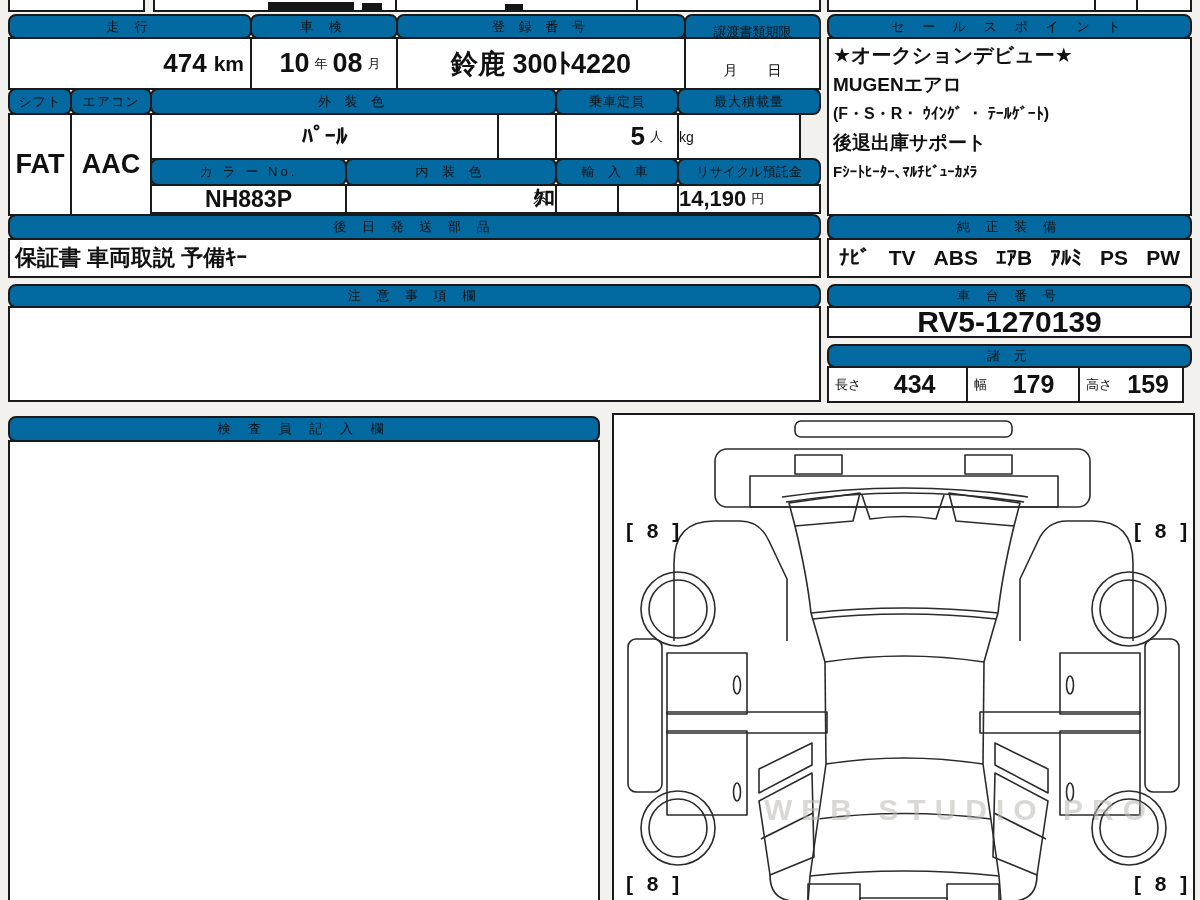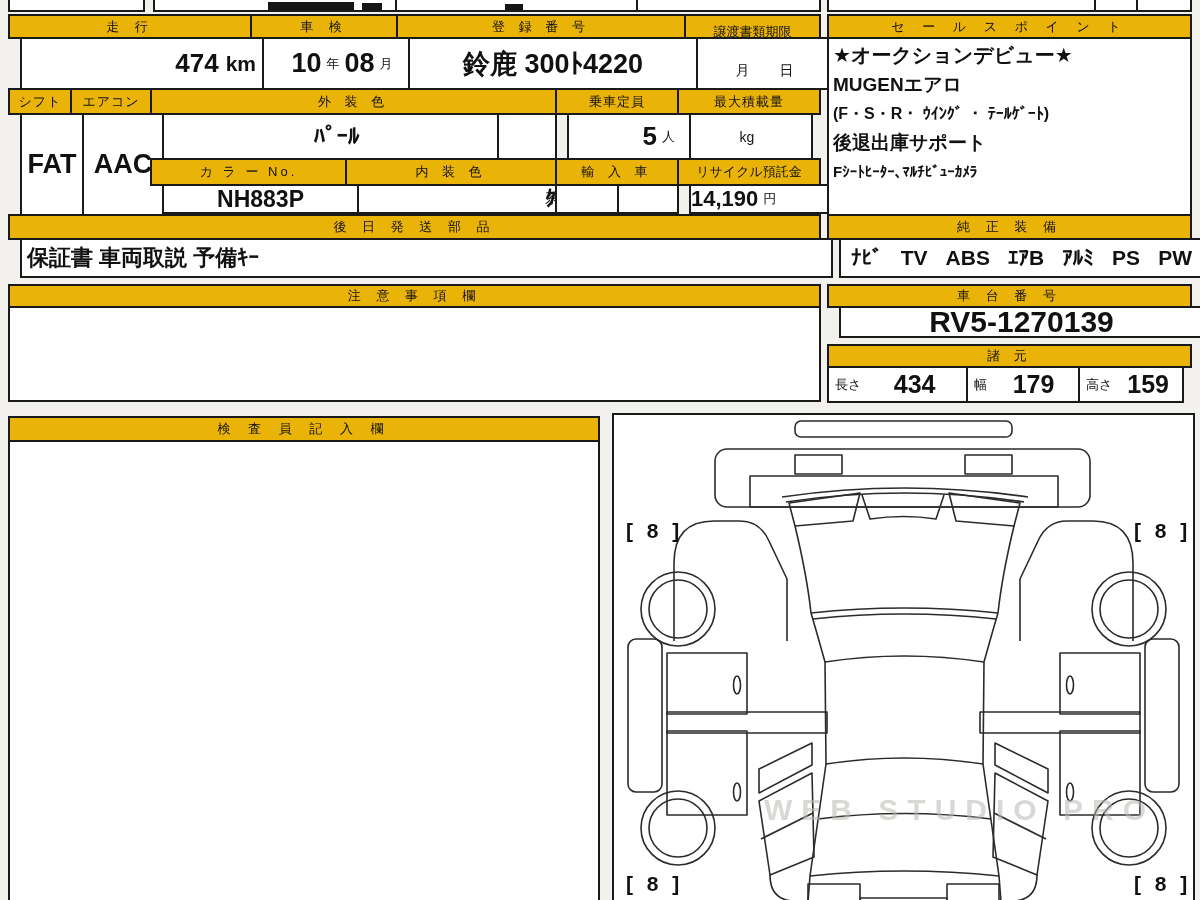--- a/index.html
+++ b/index.html
@@ -1,21 +1,21 @@
 <!DOCTYPE html>
 <html><head>
 <meta charset="utf-8">
 <style>
   html,body{margin:0;padding:0;}
   body{background:#e8e7e4;font-family:"Liberation Sans","DejaVu Sans",sans-serif;}
   .sheet{position:relative;width:1200px;height:900px;background:#f2f1ee;overflow:hidden;color:#111;}
   .cell{position:absolute;box-sizing:border-box;border:2px solid #1a1a1a;background:#fff;}
-  .hdr{background:#eab308;display:flex;align-items:center;justify-content:center;
-       font-size:13px;letter-spacing:1px;white-space:nowrap;overflow:hidden;}
-  .val{display:flex;align-items:center;margin-left:12px;}
+  .hdr{background:#0369a1;display:flex;align-items:center;justify-content:center;
+       font-size:13px;letter-spacing:1px;white-space:nowrap;overflow:hidden;border-radius:8px;}
+  .val{display:flex;align-items:center;}
   .big{font-weight:bold;letter-spacing:0;}
   .frag{position:absolute;box-sizing:border-box;border:2px solid #1a1a1a;border-top:none;background:#fff;}
   .smudge{position:absolute;background:#161616;}
   .unit{font-size:13px;margin-left:5px;}
   .salesline{line-height:29px;white-space:nowrap;overflow:hidden;}
   .dimcell{display:flex;align-items:center;padding:0 6px;gap:8px;}
   .dimlabel{font-size:13px;}
   .dimval{font-size:25px;font-weight:bold;flex:1;text-align:center;}
   .wm{position:absolute;font-size:30px;font-weight:bold;letter-spacing:9px;
       color:rgba(186,184,176,0.55);white-space:nowrap;pointer-events:none;}
@@ -66,21 +66,21 @@
   <div class="cell hdr" style="left:677px;top:88px;width:144px;height:27px;letter-spacing:1px">最大積載量</div>
 
   <div class="cell val big" style="left:8px;top:113px;width:64px;height:103px;justify-content:center;font-size:27px">FAT</div>
   <div class="cell val big" style="left:70px;top:113px;width:82px;height:103px;justify-content:center;font-size:27px">AAC</div>
   <div class="cell val big" style="left:150px;top:113px;width:349px;height:47px;justify-content:center;font-size:23px">ﾊﾟｰﾙ</div>
   <div class="cell" style="left:497px;top:113px;width:60px;height:47px"></div>
   <div class="cell val" style="left:555px;top:113px;width:124px;height:47px;justify-content:flex-end;padding-right:14px">
     <span class="big" style="font-size:26px">5</span>
     <span class="unit">人</span>
   </div>
-  <div class="cell val" style="left:677px;top:113px;width:124px;height:47px;justify-content:center;padding-right:8px;font-size:14px">
+  <div class="cell val" style="left:677px;top:113px;width:124px;height:47px;justify-content:flex-start;padding-right:8px;font-size:14px">
     <span>kg</span>
   </div>
 
   <div class="cell hdr" style="left:150px;top:158px;width:197px;height:28px;letter-spacing:3px">カ ラ ー No.</div>
   <div class="cell hdr" style="left:345px;top:158px;width:212px;height:28px;letter-spacing:5px">内 装 色</div>
   <div class="cell hdr" style="left:555px;top:158px;width:124px;height:28px;letter-spacing:5px">輸 入 車</div>
   <div class="cell hdr" style="left:677px;top:158px;width:144px;height:28px;letter-spacing:0">リサイクル預託金</div>
 
   <div class="cell val big" style="left:150px;top:184px;width:197px;height:30px;justify-content:center;font-size:23px">NH883P</div>
   <div class="cell val" style="left:345px;top:184px;width:212px;height:30px;justify-content:flex-end;position:absolute">

